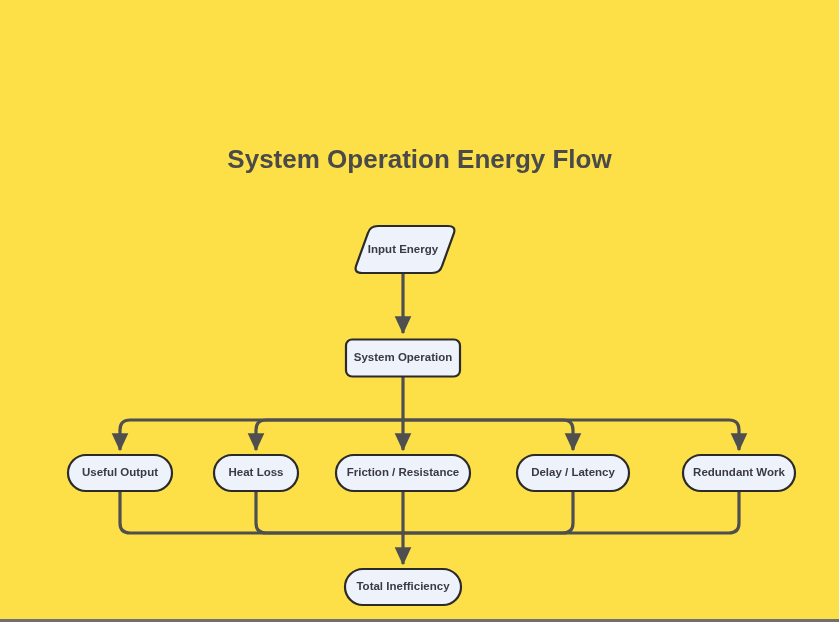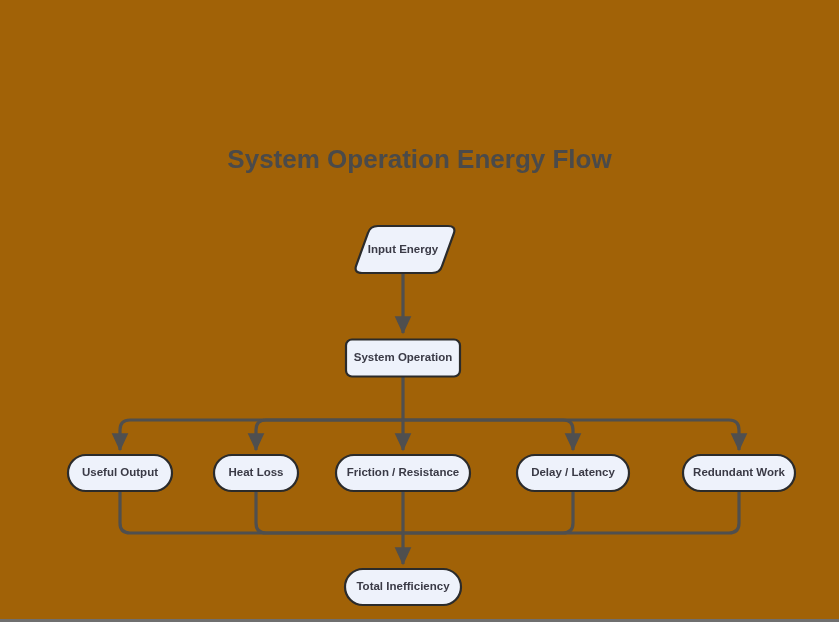--- a/index.html
+++ b/index.html
@@ -10,21 +10,21 @@
   body {
     width: 839px;
     height: 622px;
     overflow: hidden;
     font-family: "Liberation Sans", sans-serif;
   }
   #stage {
     position: relative;
     width: 839px;
     height: 622px;
-    background: #a16207;
+    background: #fde047;
     box-sizing: border-box;
   }
   .edge-strip-bottom {
     position: absolute;
     left: 0;
     bottom: 0;
     width: 839px;
     height: 3px;
     background: #6f6f6f;
   }

